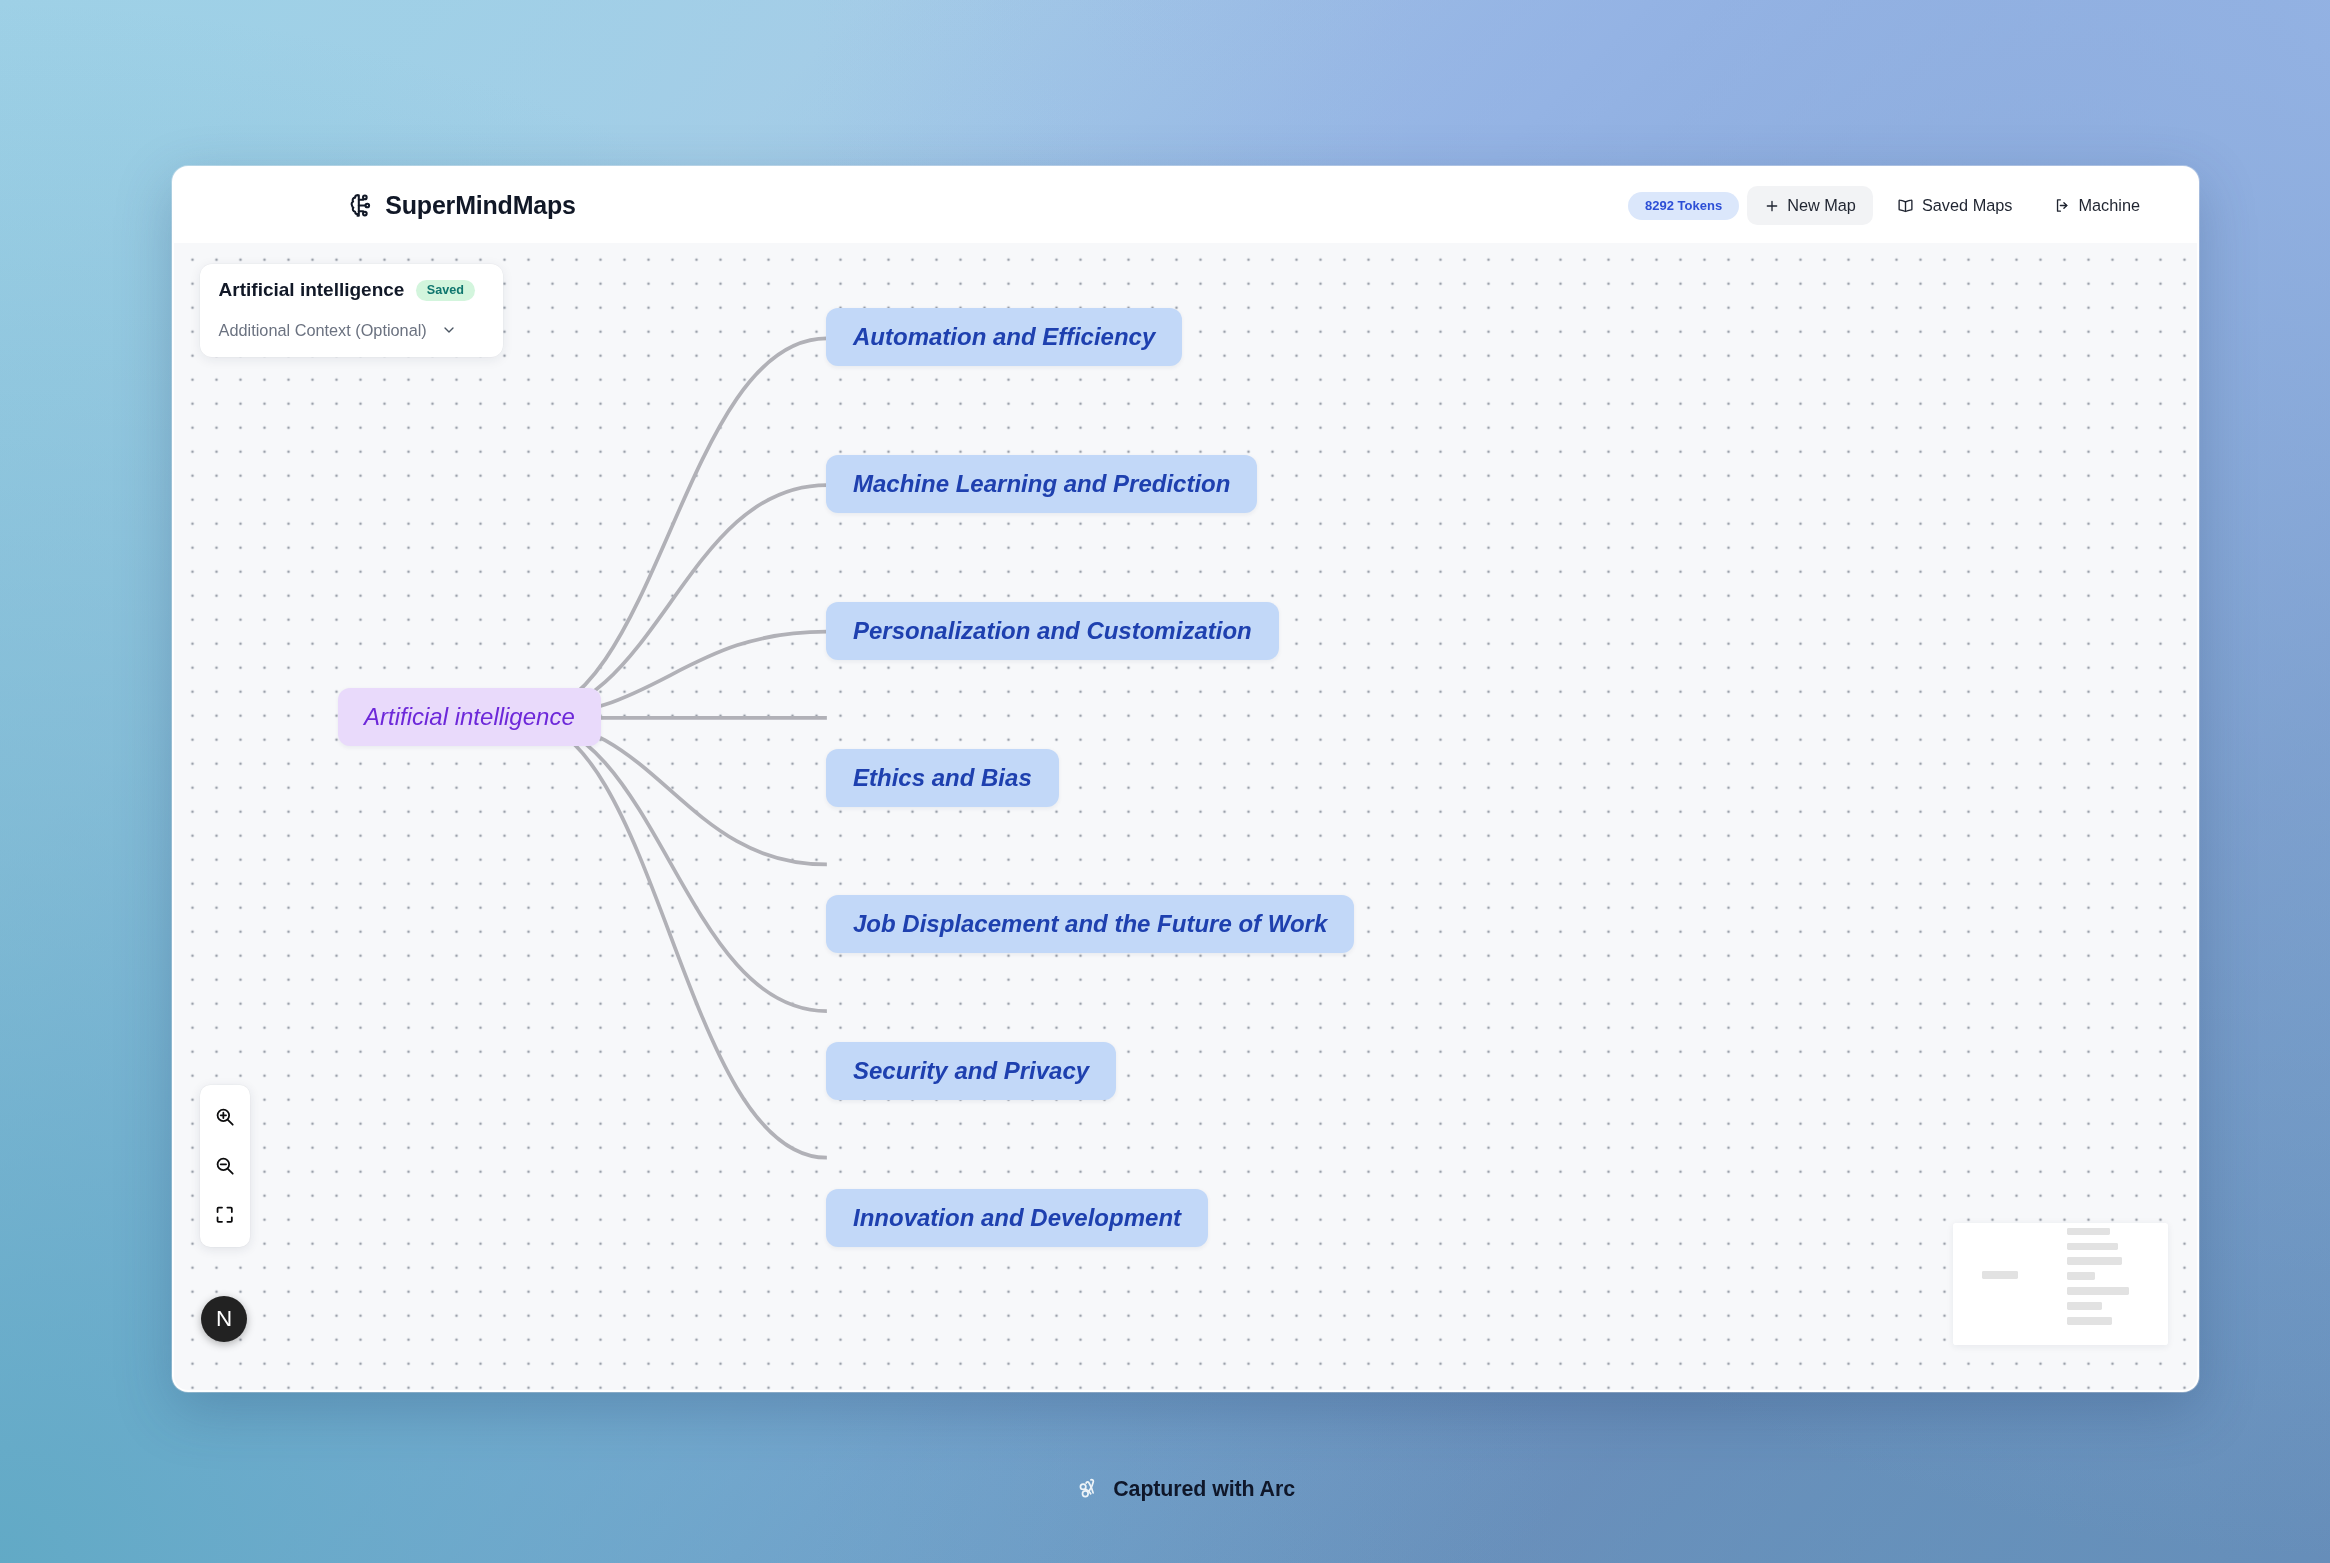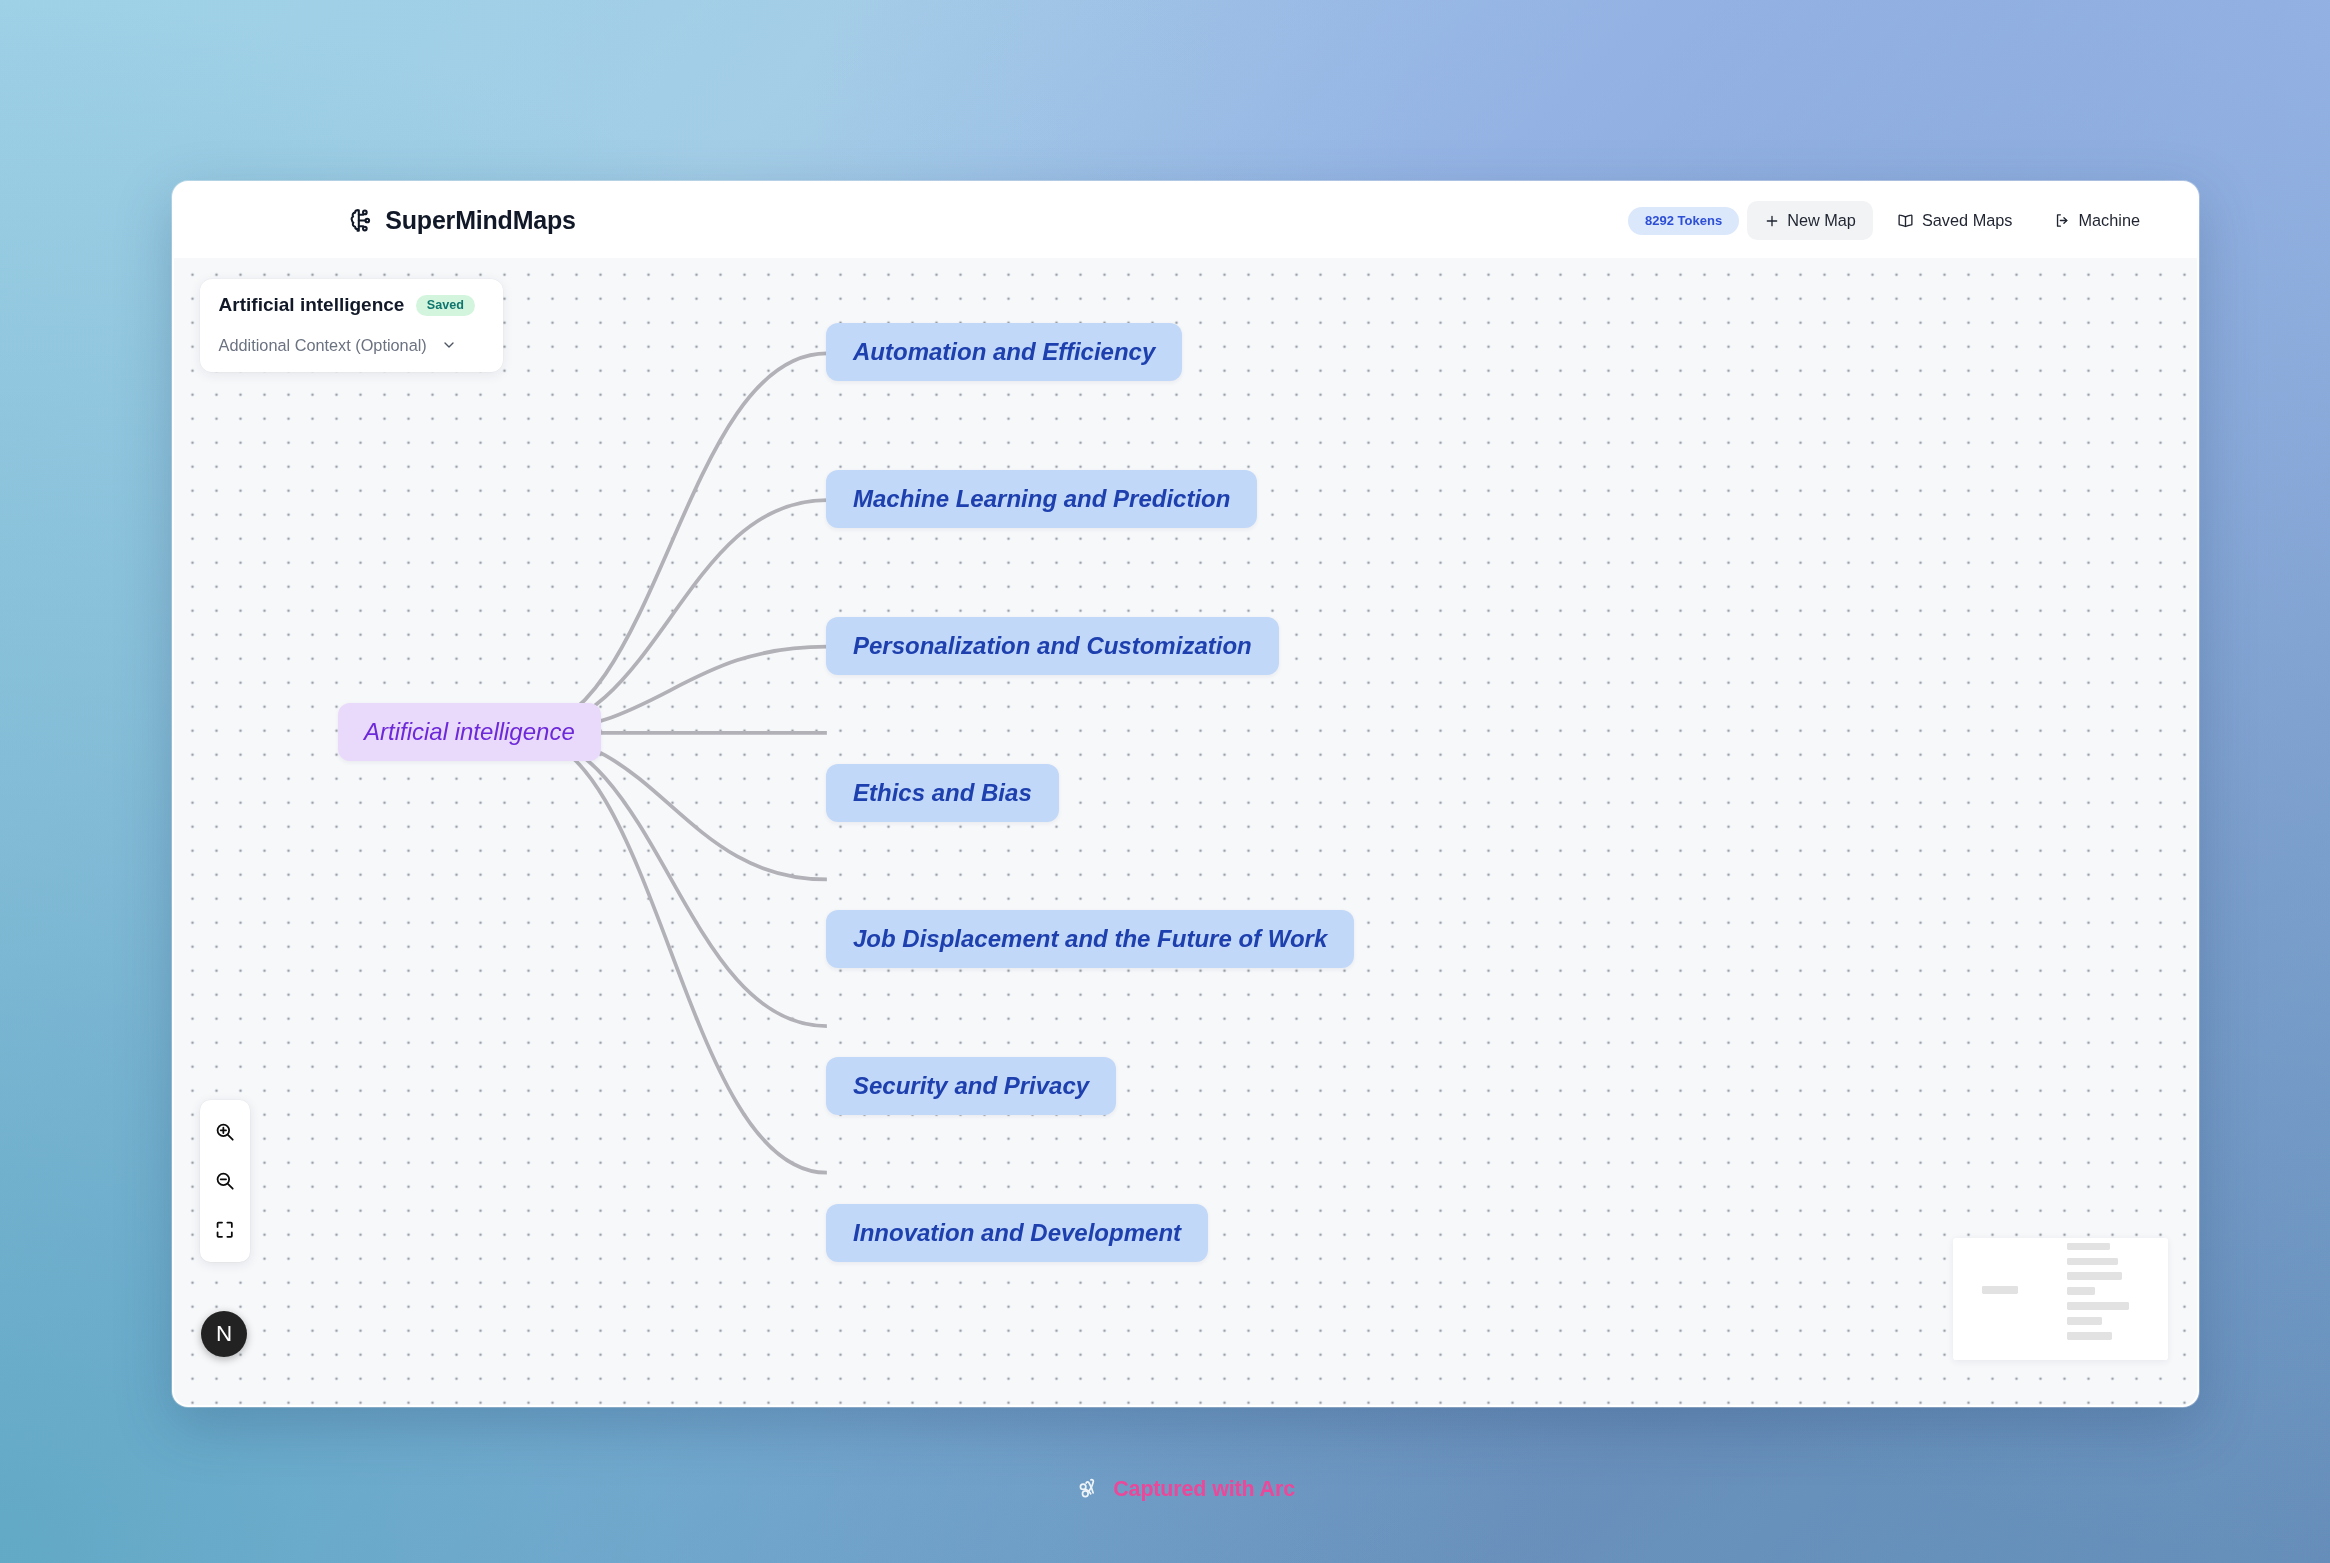--- a/index.html
+++ b/index.html
@@ -30,21 +30,21 @@
       radial-gradient(circle at 0% 100%, rgba(95,169,196,0.95) 0%, rgba(95,169,196,0) 55%),
       radial-gradient(circle at 100% 100%, rgba(103,138,184,0.9) 0%, rgba(103,138,184,0) 55%),
       radial-gradient(circle at 0% 0%, rgba(158,208,230,0.95) 0%, rgba(158,208,230,0) 50%);
     pointer-events: none;
   }
 
   
   .window {
     position: absolute;
     left: 172px;
-    top: 181px;
+    top: 166px;
     width: 2027px;
     height: 1226px;
     background: #ffffff;
     border-radius: 16px;
     border: 2.8px solid rgba(255,255,255,0.55);
     box-shadow: 0 18.6px 56px rgba(40,70,110,0.28),
                 0 0 0 0.9px rgba(255,255,255,0.35);
     overflow: hidden;
     z-index: 2;
   }
@@ -272,21 +272,21 @@
     right: 0;
     bottom: 61px;
     display: flex;
     align-items: center;
     justify-content: center;
     gap: 11.2px;
     z-index: 3;
     pointer-events: none;
   }
   .watermark-text {
-    color: #ec4899;
+    color: #0f172a;
     font-size: 21.4px;
     font-weight: bold;
     letter-spacing: -0.1px;
   }
   .watermark svg { display: block; }
 </style>
 </head>
 <body>
 
 <div class="window">

